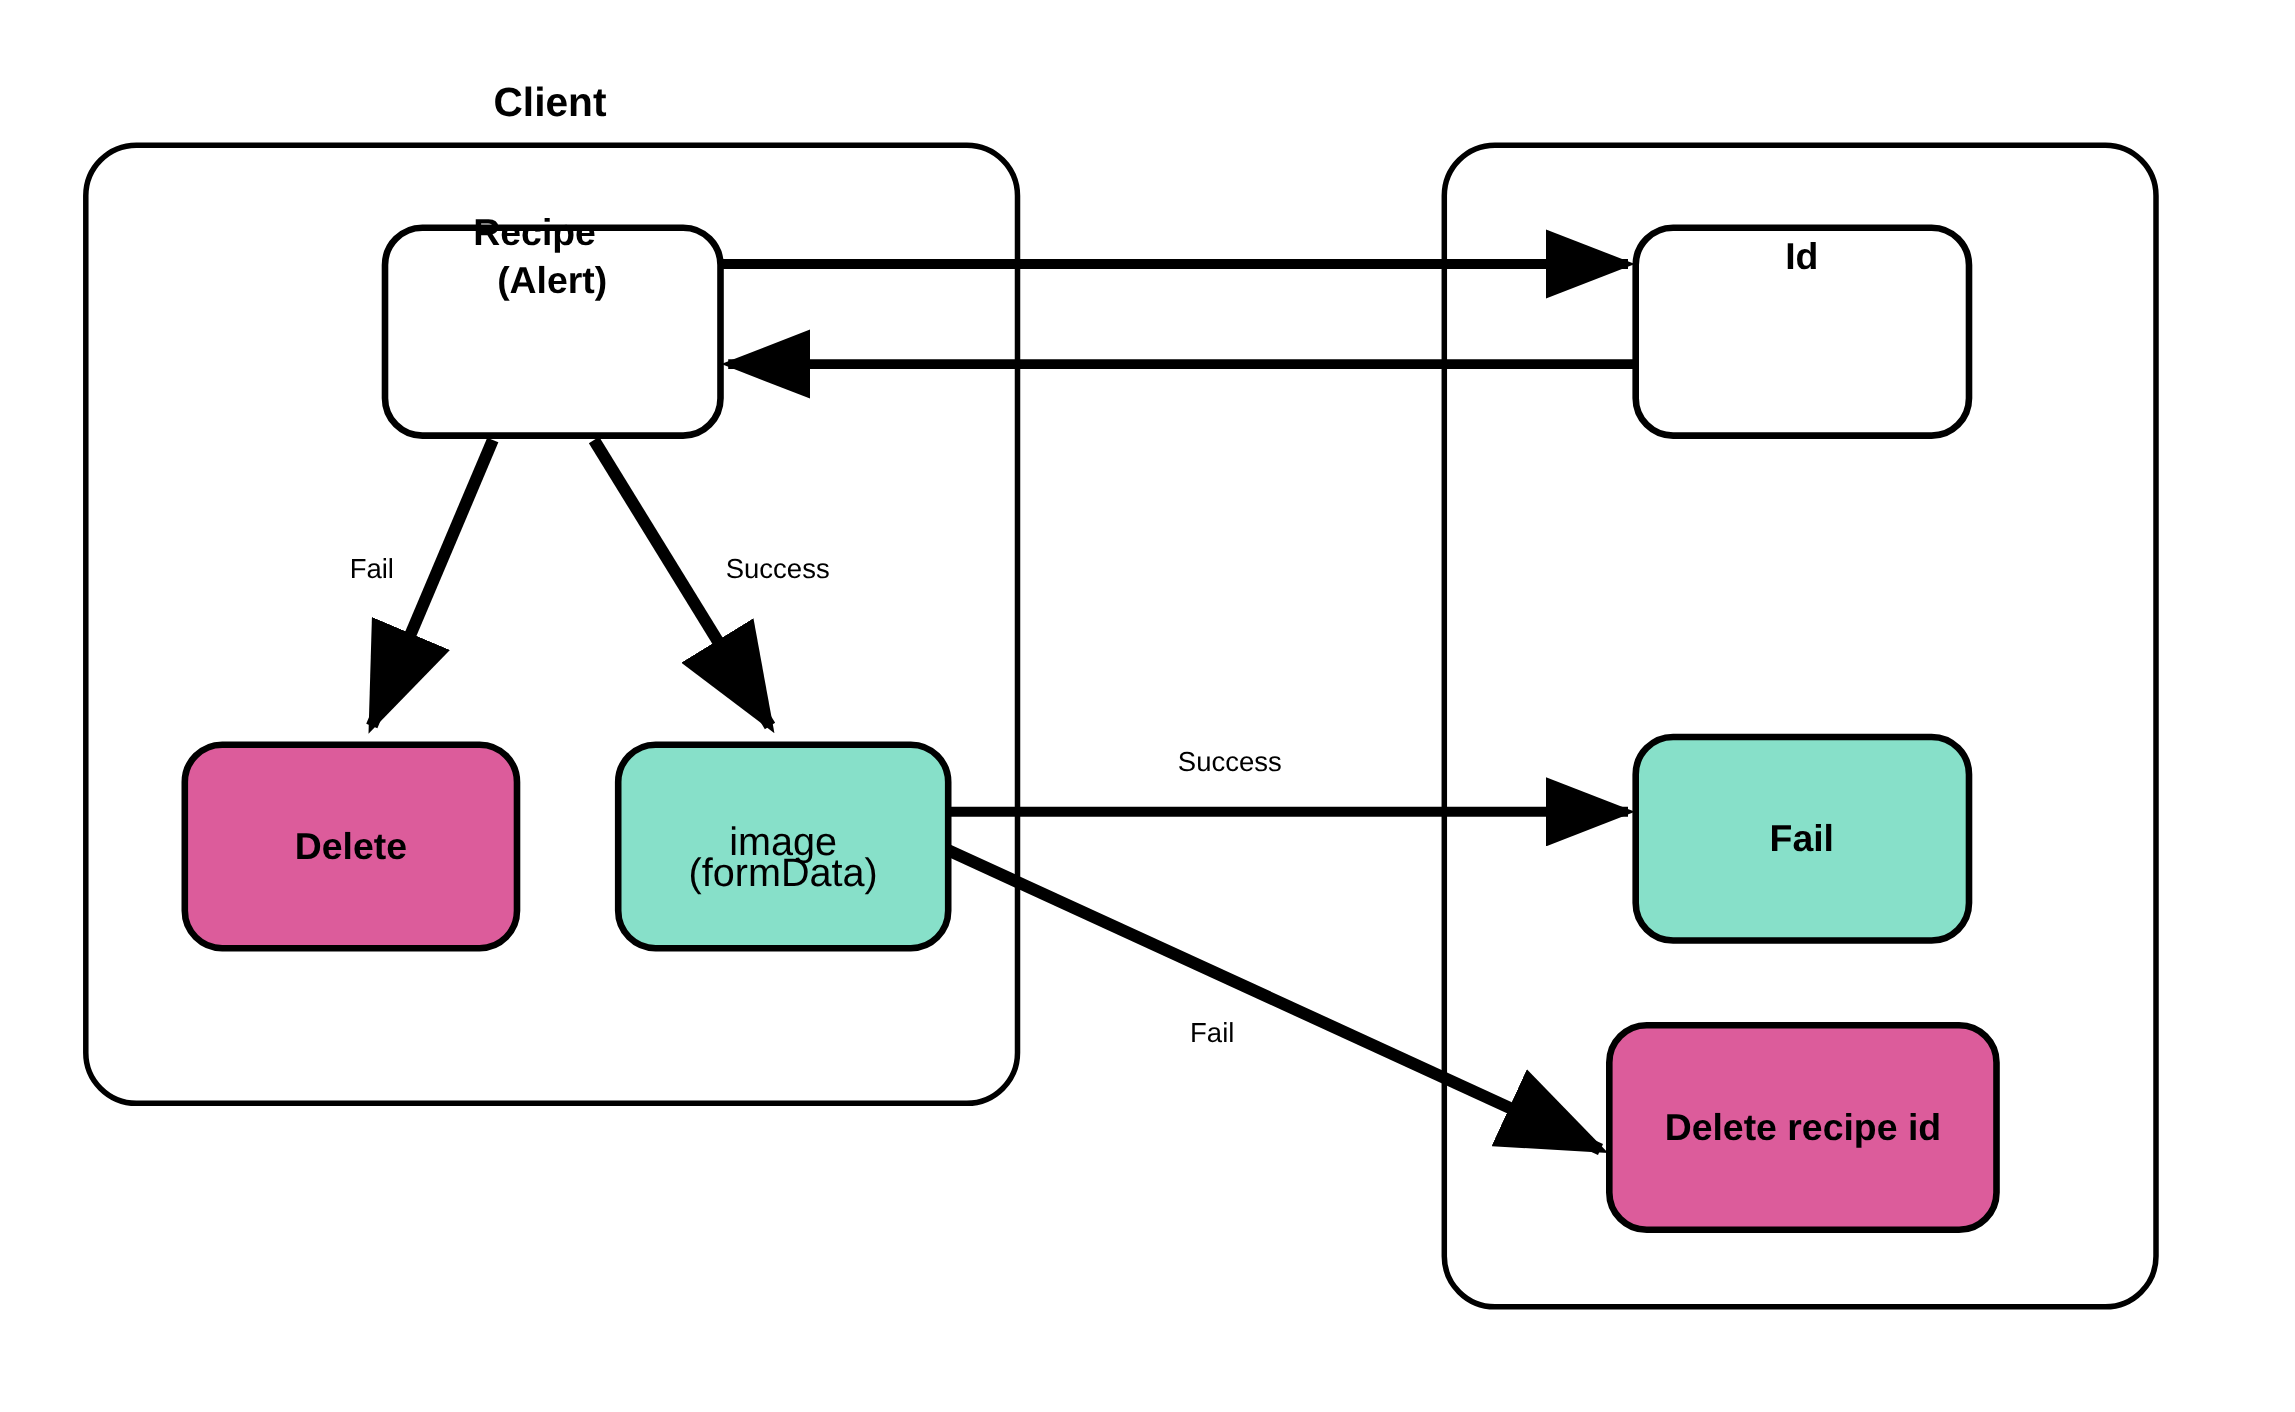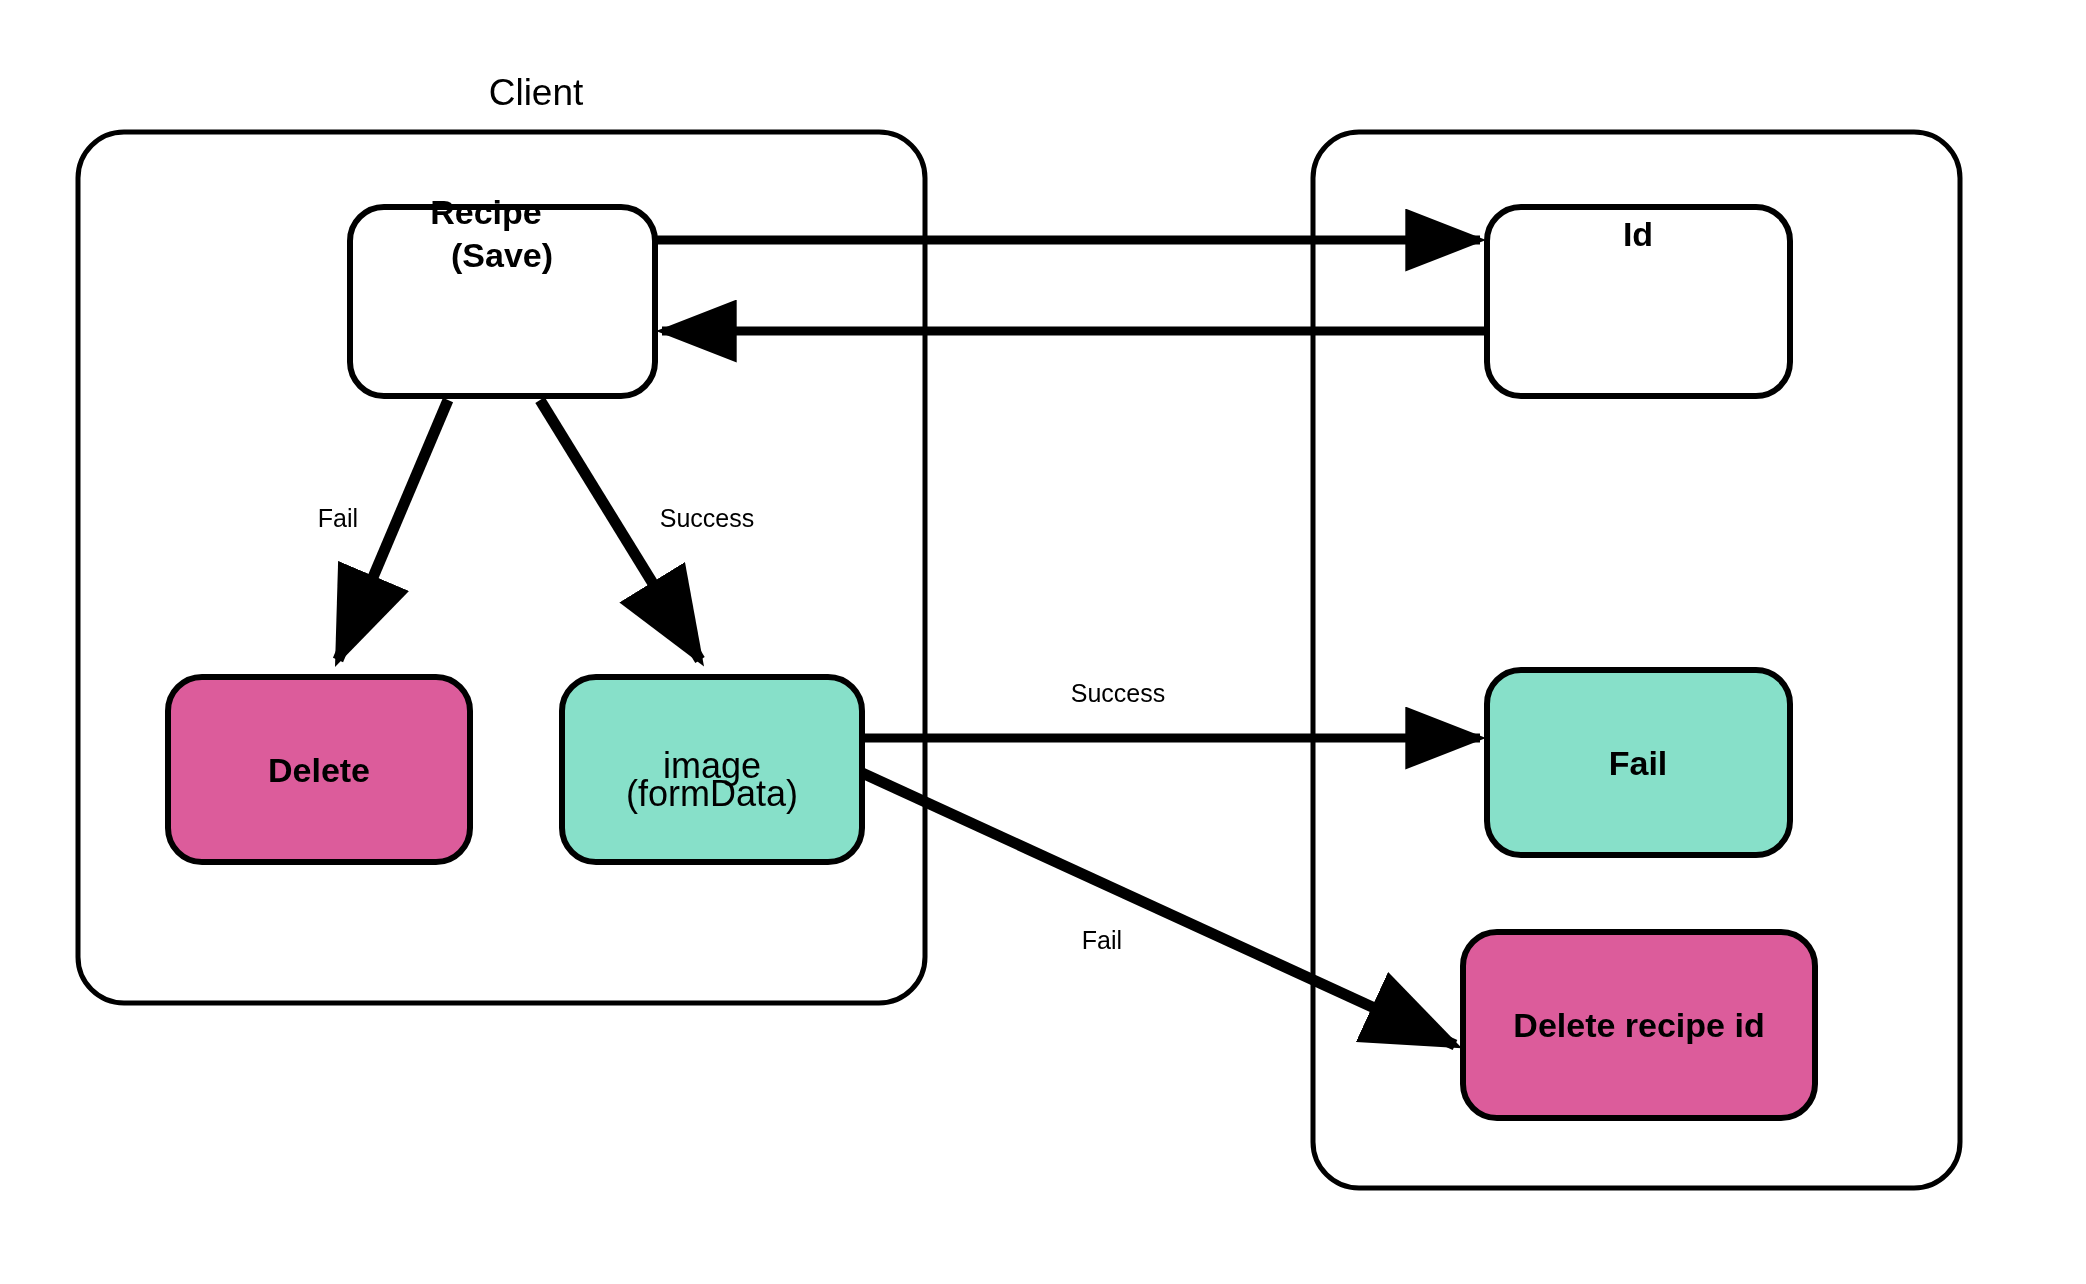--- a/index.html
+++ b/index.html
@@ -29,22 +29,21 @@
     position: absolute;
     color: #000000;
     line-height: 1.24;
     text-align: center;
     white-space: pre;
     transform: translate(-50%, -50%);
     pointer-events: none;
   }
   .group-title {
     font-size: 37px;
-    font-weight: 400;
-    margin-left: 36px;
+    font-weight: 700;
   }
   .node-label {
     font-size: 34px;
     font-weight: 700;
   }
   .node-label-regular {
     font-size: 36px;
     font-weight: 400;
   }
   .edge-label {
@@ -95,21 +94,21 @@
 
     <rect x="1487" y="670" width="303" height="185" rx="34" ry="34" fill="#87E0C9" stroke="#000000" stroke-width="6"></rect>
 
     <rect x="1463" y="932" width="352" height="186" rx="34" ry="34" fill="#DC5C9B" stroke="#000000" stroke-width="6"></rect>
   </svg>
 
   <div class="txt group-title" style="left:500px; top:93px;">Client</div>
 
 
   <div class="txt node-label" style="left:486px; top:212px;">Recipe</div>
-  <div class="txt node-label" style="left:502px; top:255px;">(Save)</div>
+  <div class="txt node-label" style="left:502px; top:255px;">(Alert)</div>
 
   <div class="txt node-label" style="left:1638px; top:234px;">Id</div>
 
   <div class="txt node-label" style="left:319px; top:770px;">Delete</div>
 
   <div class="txt node-label-regular" style="left:712px; top:752px;margin-top:14px;">image</div>
   <div class="txt node-label-regular" style="left:712px; top:794px;">(formData)</div>
 
   <div class="txt node-label" style="left:1638px; top:763px;">Fail</div>
 

